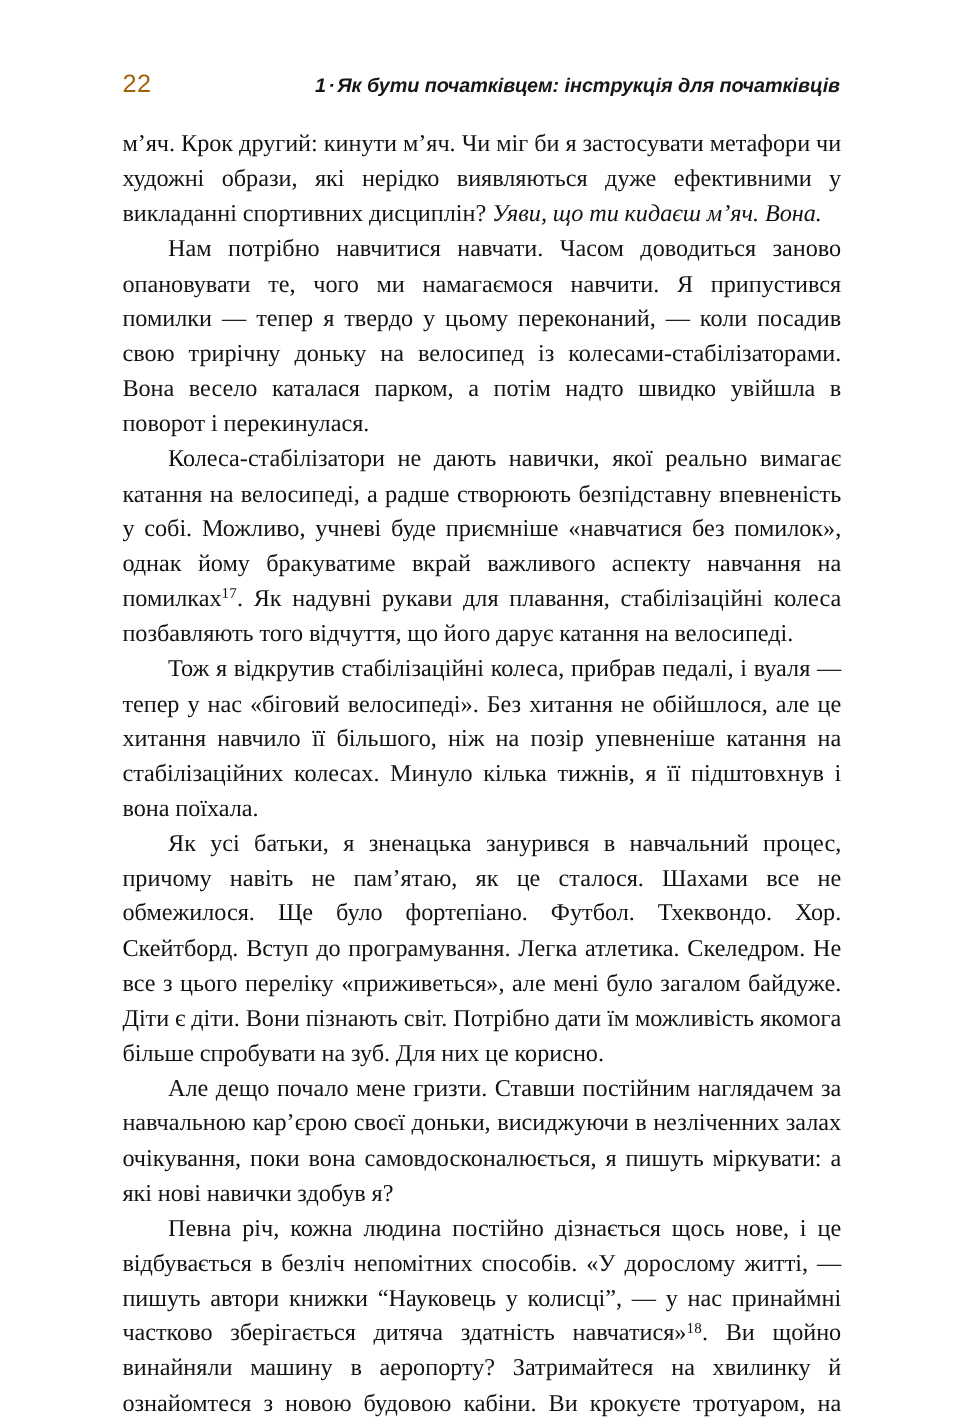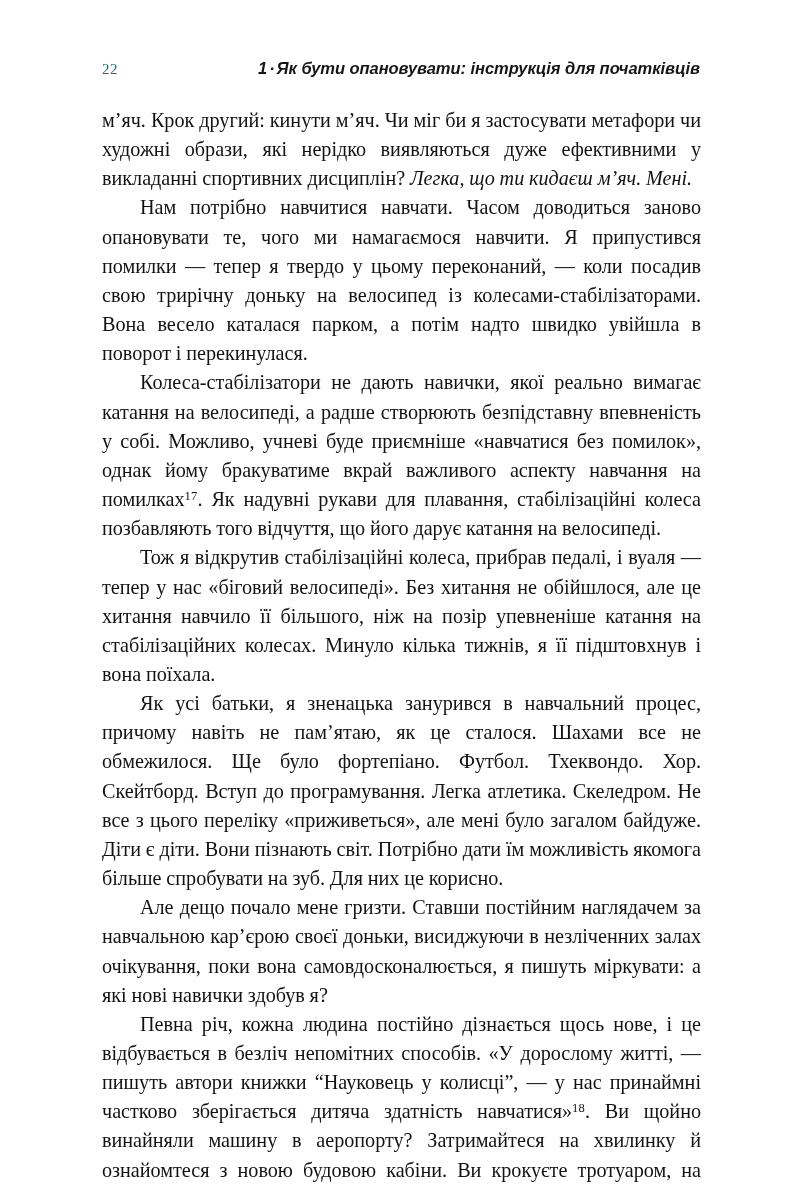--- a/index.html
+++ b/index.html
@@ -29,24 +29,24 @@
     position: absolute;
     left: 102px;
     top: 60px;
     width: 598px;
     height: 26px;
     display: flex;
     align-items: baseline;
     justify-content: space-between;
   }
   .folio {
-    font-family: Liberation Serif, serif;
-    font-size: 15px;
+    font-family: Liberation Sans, sans-serif;
+    font-size: 21px;
     letter-spacing: 0.4px;
-    color: #0f766e;
+    color: #a16207;
     line-height: 1;
   }
   .head-title {
     font-family: "Liberation Sans", "DejaVu Sans", sans-serif;
     font-style: italic;
     font-size: 16.5px;
     font-weight: 600;
     letter-spacing: -0.05px;
     color: #161616;
     line-height: 1;
@@ -97,26 +97,26 @@
   }
 </style>
 </head>
 <body>
 
 <div class="page">
 
   <div class="running-head">
     <span class="folio">22</span>
     <span class="head-title">
-      <span class="chap-num">1</span><span class="sep">·</span><span>Як бути опановувати: інструкція для початківців</span>
+      <span class="chap-num">1</span><span class="sep">·</span><span>Як бути початківцем: інструкція для початківців</span>
     </span>
   </div>
 
   <div class="textblock" id="textblock">
-      <p class="para"><span>м’яч. Крок другий: кинути м’яч. Чи міг би я застосувати метафори чи художні образи, які нерідко виявляються дуже ефективними у викладанні спортивних дисциплін? </span><span class="it">Легка, що ти кидаєш м’яч. Мені.</span></p>
+      <p class="para"><span>м’яч. Крок другий: кинути м’яч. Чи міг би я застосувати метафори чи художні образи, які нерідко виявляються дуже ефективними у викладанні спортивних дисциплін? </span><span class="it">Уяви, що ти кидаєш м’яч. Вона.</span></p>
       <p class="para indent"><span>Нам потрібно навчитися навчати. Часом доводиться заново опановувати те, чого ми намагаємося навчити. Я припустився помилки — тепер я твердо у цьому переконаний, — коли посадив свою трирічну доньку на велосипед із колесами-стабілізаторами. Вона весело каталася парком, а потім надто швидко увійшла в поворот і перекинулася.</span></p>
       <p class="para indent"><span>Колеса-стабілізатори не дають навички, якої реально вимагає катання на велосипеді, а радше створюють безпідставну впевненість у собі. Можливо, учневі буде приємніше «навчатися без помилок», однак йому бракуватиме вкрай важливого аспекту навчання на помилках</span><sup class="fn">17</sup><span>. Як надувні рукави для плавання, стабілізаційні колеса позбавляють того відчуття, що його дарує катання на велосипеді.</span></p>
       <p class="para indent"><span>Тож я відкрутив стабілізаційні колеса, прибрав педалі, і вуаля — тепер у нас «біговий велосипеді». Без хитання не обійшлося, але це хитання навчило її більшого, ніж на позір упевненіше катання на стабілізаційних колесах. Минуло кілька тижнів, я її підштовхнув і вона поїхала.</span></p>
       <p class="para indent"><span>Як усі батьки, я зненацька занурився в навчальний процес, причому навіть не пам’ятаю, як це сталося. Шахами все не обмежилося. Ще було фортепіано. Футбол. Тхеквондо. Хор. Скейтборд. Вступ до програмування. Легка атлетика. Скеледром. Не все з цього переліку «приживеться», але мені було загалом байдуже. Діти є діти. Вони пізнають світ. Потрібно дати їм можливість якомога більше спробувати на зуб. Для них це корисно.</span></p>
       <p class="para indent"><span>Але дещо почало мене гризти. Ставши постійним наглядачем за навчальною кар’єрою своєї доньки, висиджуючи в незліченних залах очікування, поки вона самовдосконалюється, я пишуть міркувати: а які нові навички здобув я?</span></p>
       <p class="para indent"><span>Певна річ, кожна людина постійно дізнається щось нове, і це відбувається в безліч непомітних способів. «У дорослому житті, — пишуть автори книжки “Науковець у колисці”, — у нас принаймні частково зберігається дитяча здатність навчатися»</span><sup class="fn">18</sup><span>. Ви щойно винайняли машину в аеропорту? Затримайтеся на хвилинку й ознайомтеся з новою будовою кабіни. Ви крокуєте тротуаром, на якому</span></p>
     </div>
 
 </div>
 

